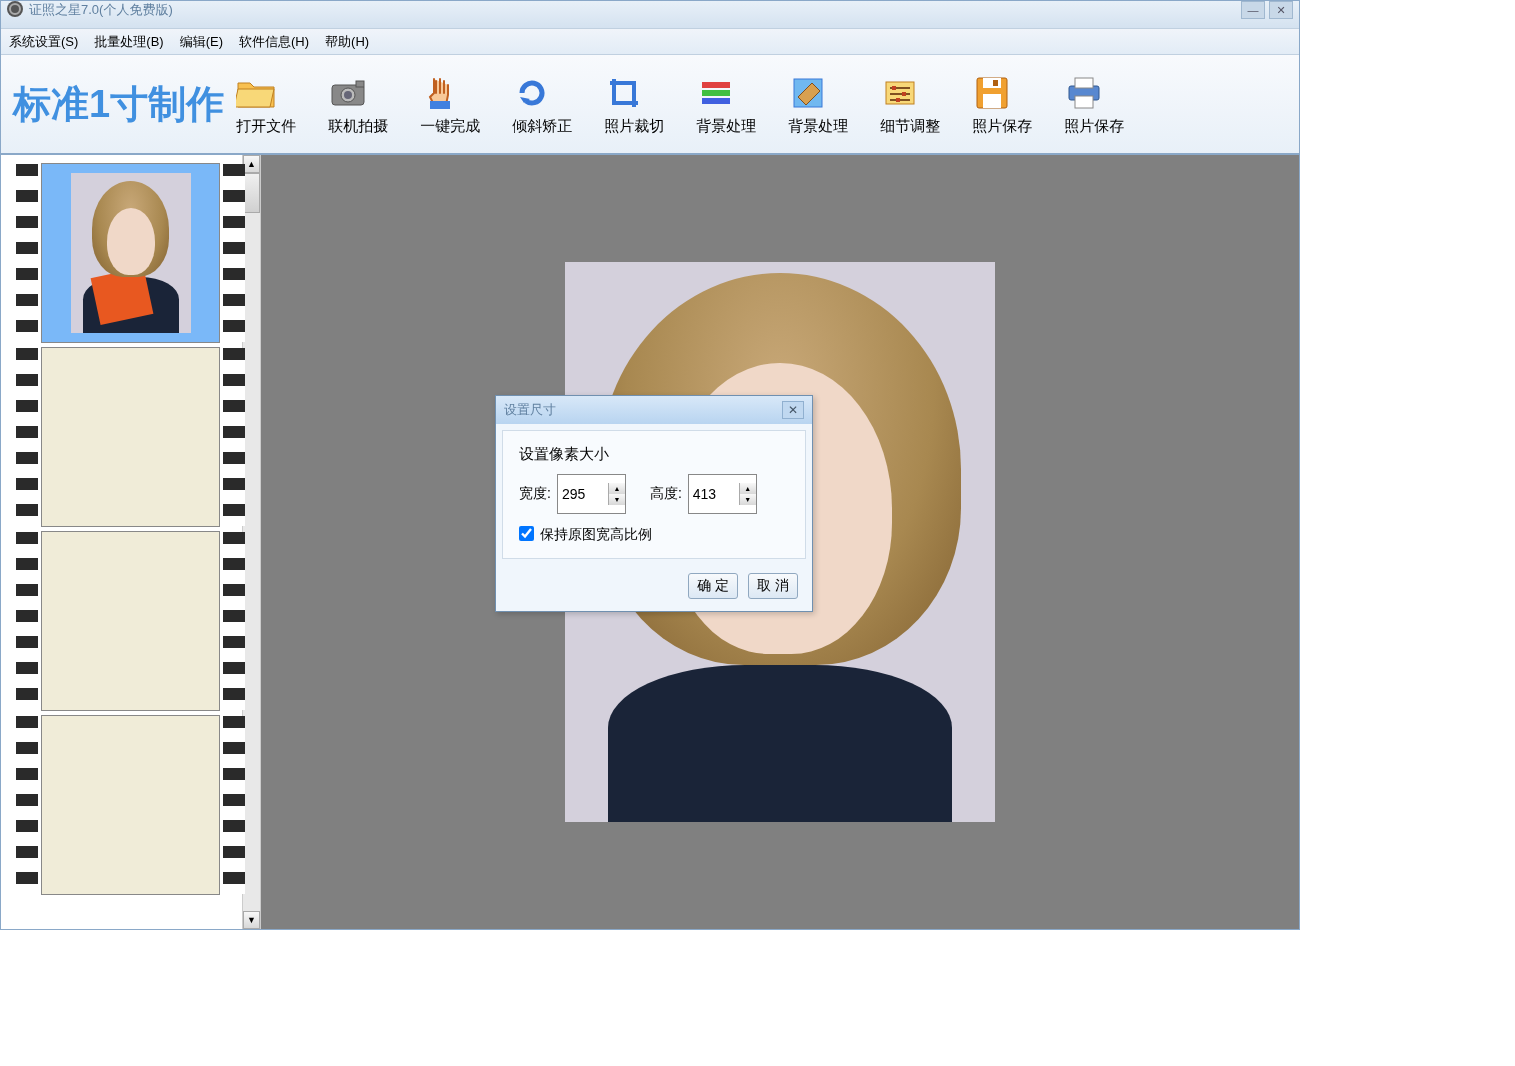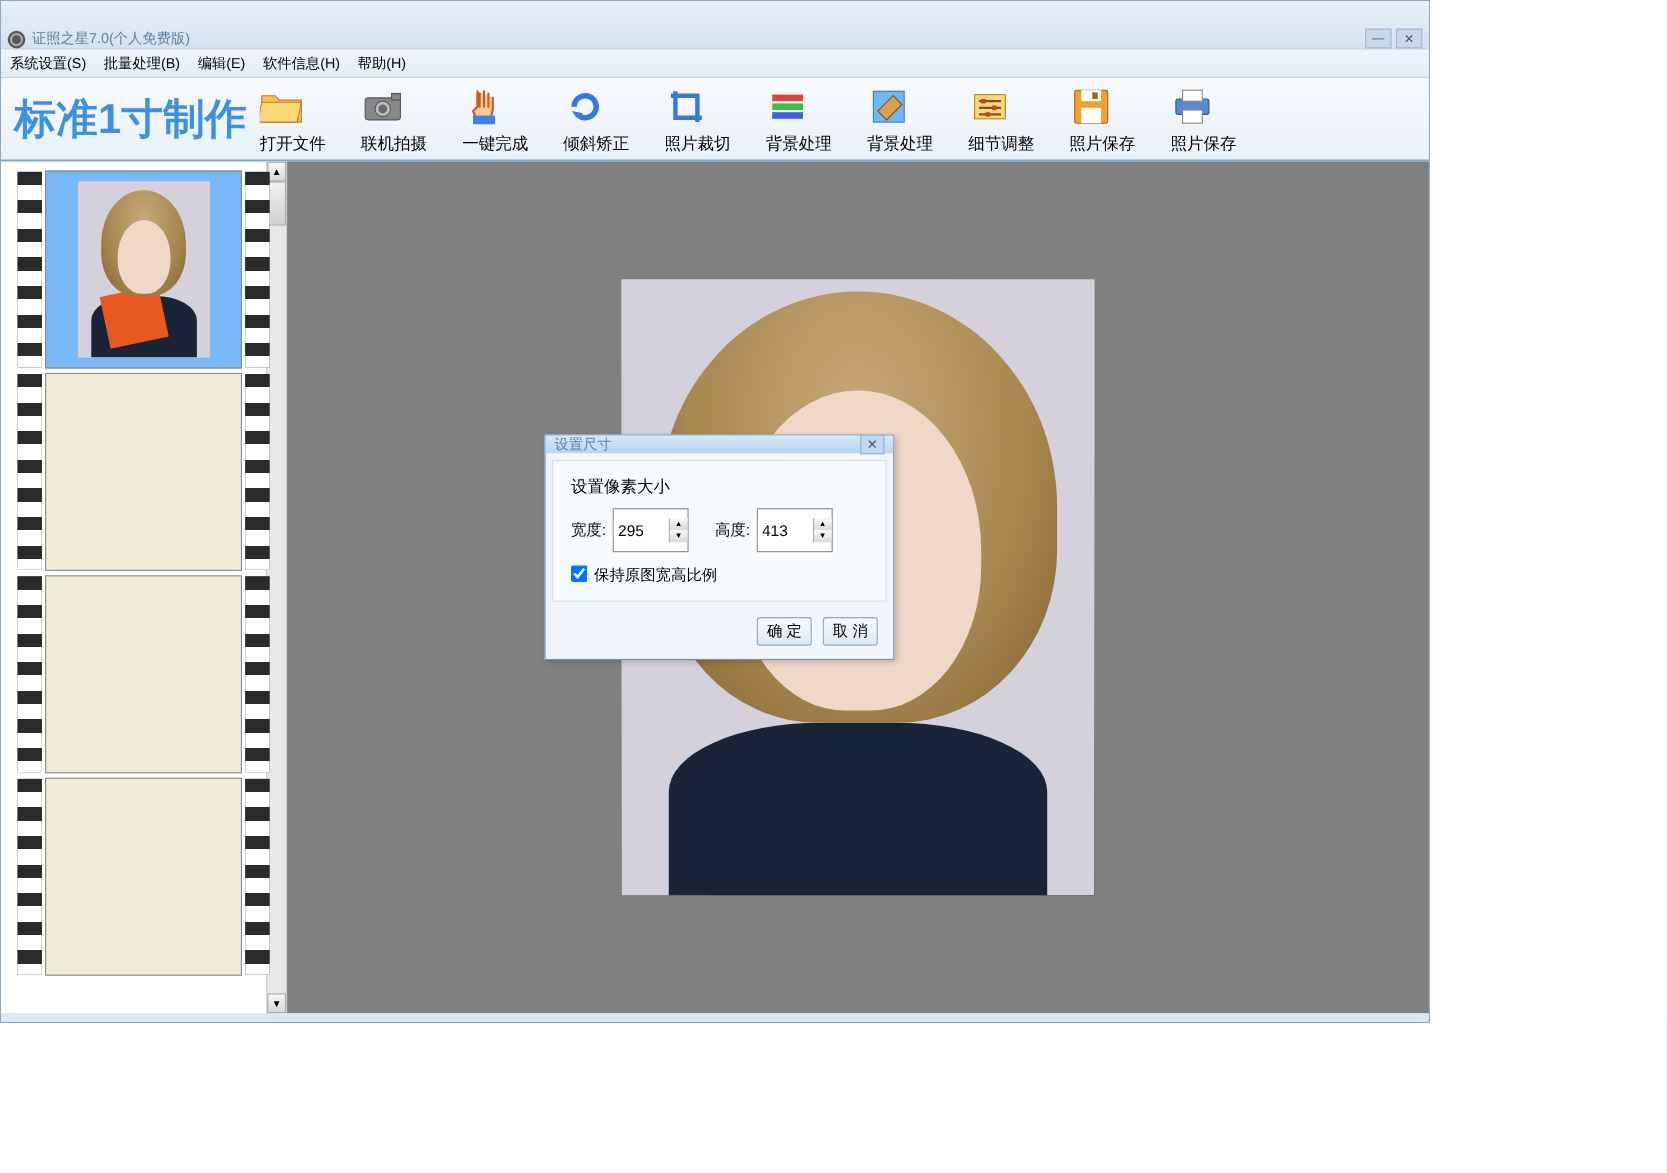--- a/index.html
+++ b/index.html
@@ -1,30 +1,30 @@
 <!DOCTYPE html>
 <html><head>
 <meta charset="utf-8">
 <style>
 * { margin: 0; padding: 0; box-sizing: border-box; }
 body { font-family: "Microsoft YaHei", "SimSun", Arial, sans-serif; background: #fff; width: 1515px; height: 1066px; overflow: hidden; position: relative; }
 
 .window { width: 1300px; height: 930px; border: 1px solid #8aa8c8; background: #dce8f4; }
 
-.titlebar { height: 44px; background: linear-gradient(#e8f0f8, #d4e2f0); display: flex; align-items: flex-end; padding: 0 6px; border-bottom: 1px solid #c0d0e0; }
+.titlebar { height: 28px; background: linear-gradient(#e8f0f8, #d4e2f0); display: flex; align-items: flex-start; padding: 0 6px; border-bottom: 1px solid #c0d0e0; }
 .titlebar .app-icon { width: 16px; height: 16px; border-radius: 50%; background: #555; margin-right: 6px; display: flex; align-items: center; justify-content: center; }
 .titlebar .app-icon::before { content: ""; width: 8px; height: 8px; border: 2px solid #aaa; border-radius: 50%; }
 .titlebar .title { font-size: 13px; color: #6080a0; flex: 1; }
 .titlebar .win-btns { display: flex; gap: 4px; }
 .titlebar .win-btn { width: 24px; height: 18px; background: #c8d8e8; border: 1px solid #a0b8d0; display: flex; align-items: center; justify-content: center; font-size: 11px; color: #556; cursor: pointer; }
 
 .menubar { height: 26px; background: linear-gradient(#f0f4fa, #e2ecf6); display: flex; align-items: center; padding: 0 8px; gap: 16px; border-bottom: 1px solid #c0d0e0; }
 .menubar .menu-item { font-size: 13px; color: #000; cursor: pointer; }
 
-.toolbar { height: 76px; background: linear-gradient(#f8fafd, #e8f0f8); display: flex; align-items: center; border-bottom: 2px solid #8aa8c8; }
+.toolbar { height: 100px; background: linear-gradient(#f8fafd, #e8f0f8); display: flex; align-items: center; border-bottom: 2px solid #8aa8c8; }
 .toolbar .big-label { font-size: 38px; color: #4090e0; font-weight: bold; padding: 0 12px; white-space: nowrap; }
 .toolbar .tool-btn { display: flex; flex-direction: column; align-items: flex-start; justify-content: center; width: 92px; height: 80px; cursor: pointer; }
 .toolbar .tool-btn .ico { width: 40px; height: 40px; display: flex; align-items: center; justify-content: center; }
 .toolbar .tool-btn .lbl { font-size: 15px; color: #000; margin-top: 4px; }
 
 .body-area { display: flex; height: calc(100% - 154px); }
 
 .film-strip { width: 260px; background: #fff; display: flex; border-right: 1px solid #ccc; }
 .film-inner { flex: 1; display: flex; flex-direction: column; padding: 6px 0; }
 .film-frame { height: 180px; margin: 2px 10px; background: #f0ecd8; border: 1px solid #888; position: relative; display: flex; align-items: center; justify-content: center; }
@@ -35,21 +35,21 @@
 .film-thumb { width: 120px; height: 160px; background: #d8d4e0; position: relative; overflow: hidden; }
 .scrollbar { width: 18px; background: #e8e8e8; border-left: 1px solid #ccc; display: flex; flex-direction: column; }
 .scrollbar .sb-btn { height: 18px; background: linear-gradient(#f8f8f8,#d8d8d8); border: 1px solid #aaa; display: flex; align-items: center; justify-content: center; font-size: 9px; cursor: pointer; }
 .scrollbar .sb-track { flex: 1; }
 .scrollbar .sb-thumb { height: 40px; background: linear-gradient(#f0f0f0,#d0d0d0); border: 1px solid #aaa; margin-top: 0; }
 
 .canvas-area { flex: 1; background: #808080; position: relative; display: flex; align-items: center; justify-content: center; }
 .photo { width: 430px; height: 560px; background: linear-gradient(160deg, #d8d8e0 0%, #c8c8d4 40%, #1a2030 100%); position: relative; overflow: hidden; }
 
 .dialog { position: absolute; left: 495px; top: 395px; width: 318px; background: #f0f6fc; border: 1px solid #7090b0; box-shadow: 2px 2px 6px rgba(0,0,0,0.2); }
-.dialog .dlg-title { height: 16px; background: linear-gradient(#d8e8f8, #b8d4f0); display: flex; align-items: center; padding: 0 8px; color: #6080a0; font-size: 13px; text-align: center; }
+.dialog .dlg-title { height: 28px; background: linear-gradient(#d8e8f8, #b8d4f0); display: flex; align-items: center; padding: 0 8px; color: #6080a0; font-size: 13px; text-align: center; }
 .dialog .dlg-title .spacer { flex: 1; }
 .dialog .dlg-close { width: 22px; height: 18px; background: #c0d8f0; border: 1px solid #90b0d0; display: flex; align-items: center; justify-content: center; font-size: 12px; cursor: pointer; color: #456; }
 .dialog .dlg-body { padding: 14px 16px; border: 1px solid #d0dce8; margin: 6px; background: #f8fbfe; }
 .dialog .section-label { font-size: 15px; margin-bottom: 10px; }
 .dialog .row { display: flex; align-items: center; gap: 6px; margin-bottom: 12px; }
 .dialog .row label { font-size: 14px; }
 .dialog .spin { display: flex; align-items: center; border: 1px solid #888; background: #fff; height: 40px; }
 .dialog .spin input { width: 50px; border: none; outline: none; font-size: 14px; padding: 0 4px; text-align: left; }
 .dialog .spin .spin-btns { display: flex; flex-direction: column; border-left: 1px solid #aaa; }
 .dialog .spin .spin-btns div { width: 16px; height: 11px; font-size: 7px; display: flex; align-items: center; justify-content: center; background: linear-gradient(#f8f8f8,#d8d8d8); cursor: pointer; }

